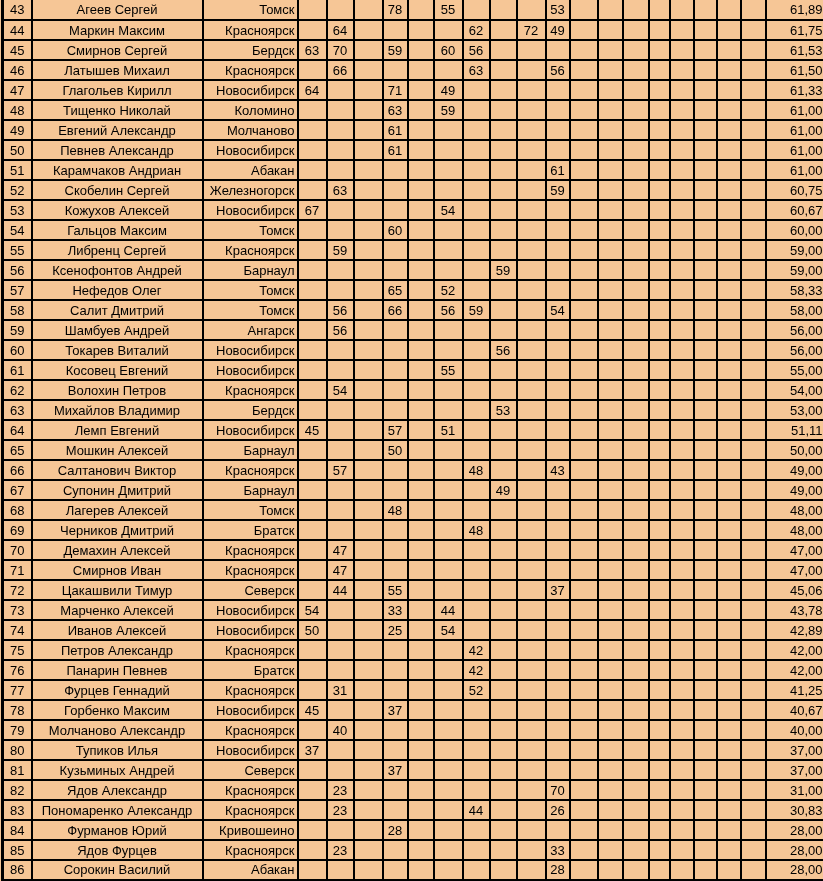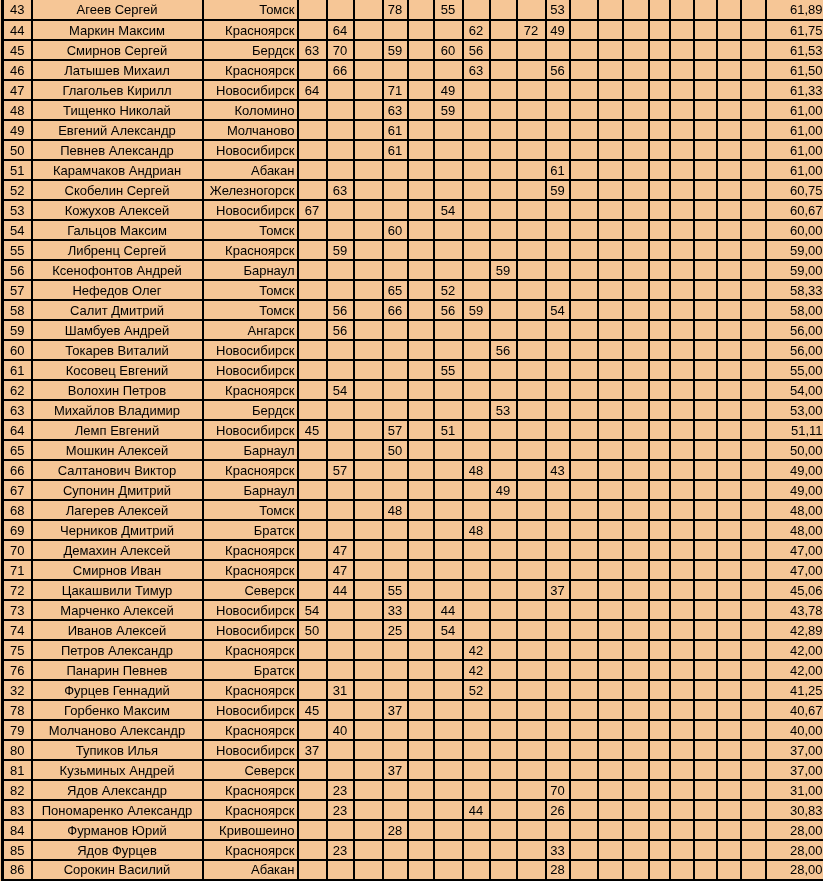--- a/index.html
+++ b/index.html
@@ -877,21 +877,21 @@
         <td class="score"></td>
         <td class="score"></td>
         <td class="score"></td>
         <td class="score"></td>
         <td class="score"></td>
         <td class="score"></td>
         <td class="score"></td>
         <td class="avg">42,00</td>
       </tr>
       <tr>
-        <td class="num">32</td>
+        <td class="num">77</td>
         <td class="name">Фурцев Геннадий</td>
         <td class="city">Красноярск</td>
         <td class="score"></td>
         <td class="score">31</td>
         <td class="score"></td>
         <td class="score"></td>
         <td class="score"></td>
         <td class="score"></td>
         <td class="score">52</td>
         <td class="score"></td>

